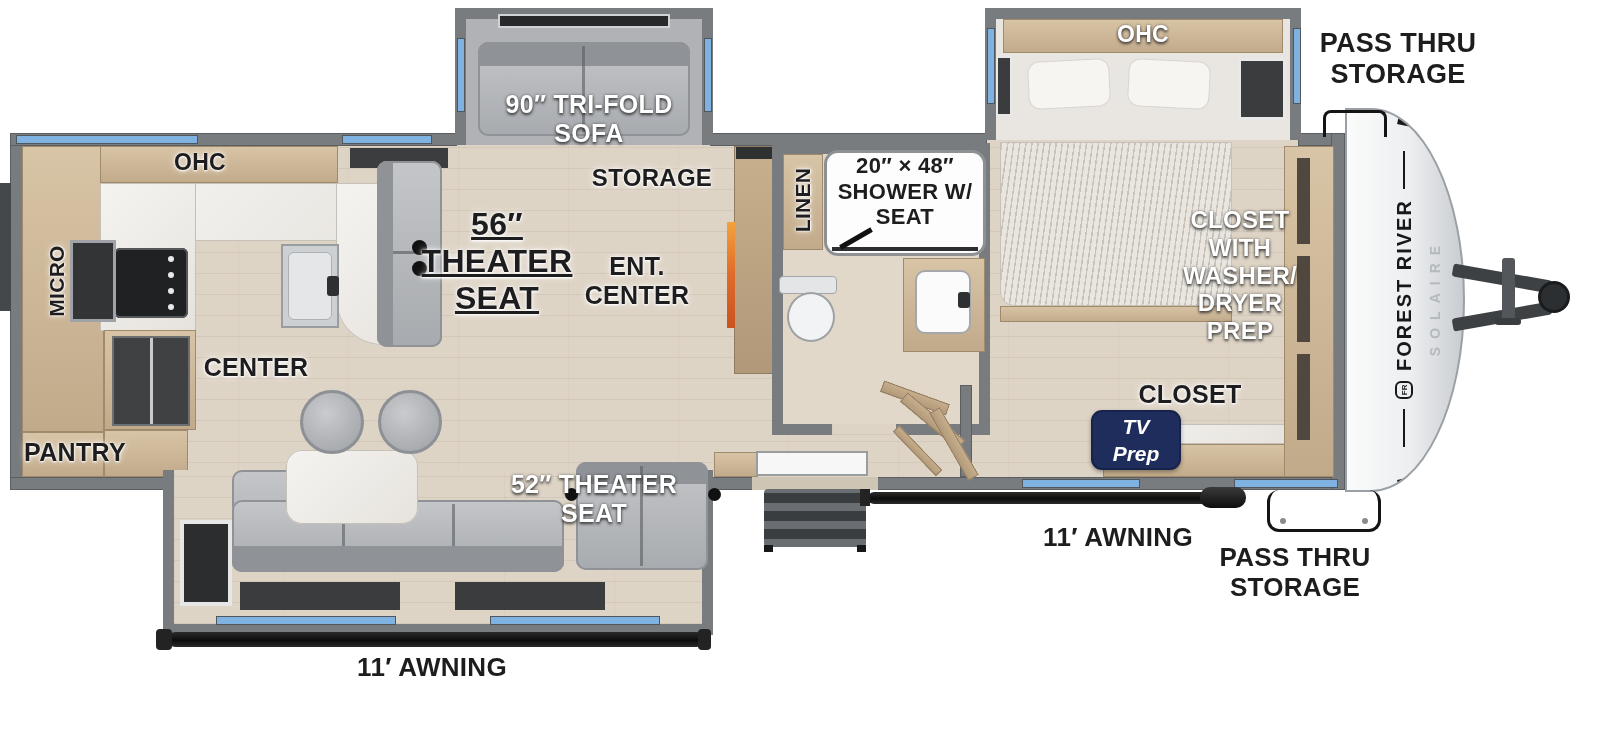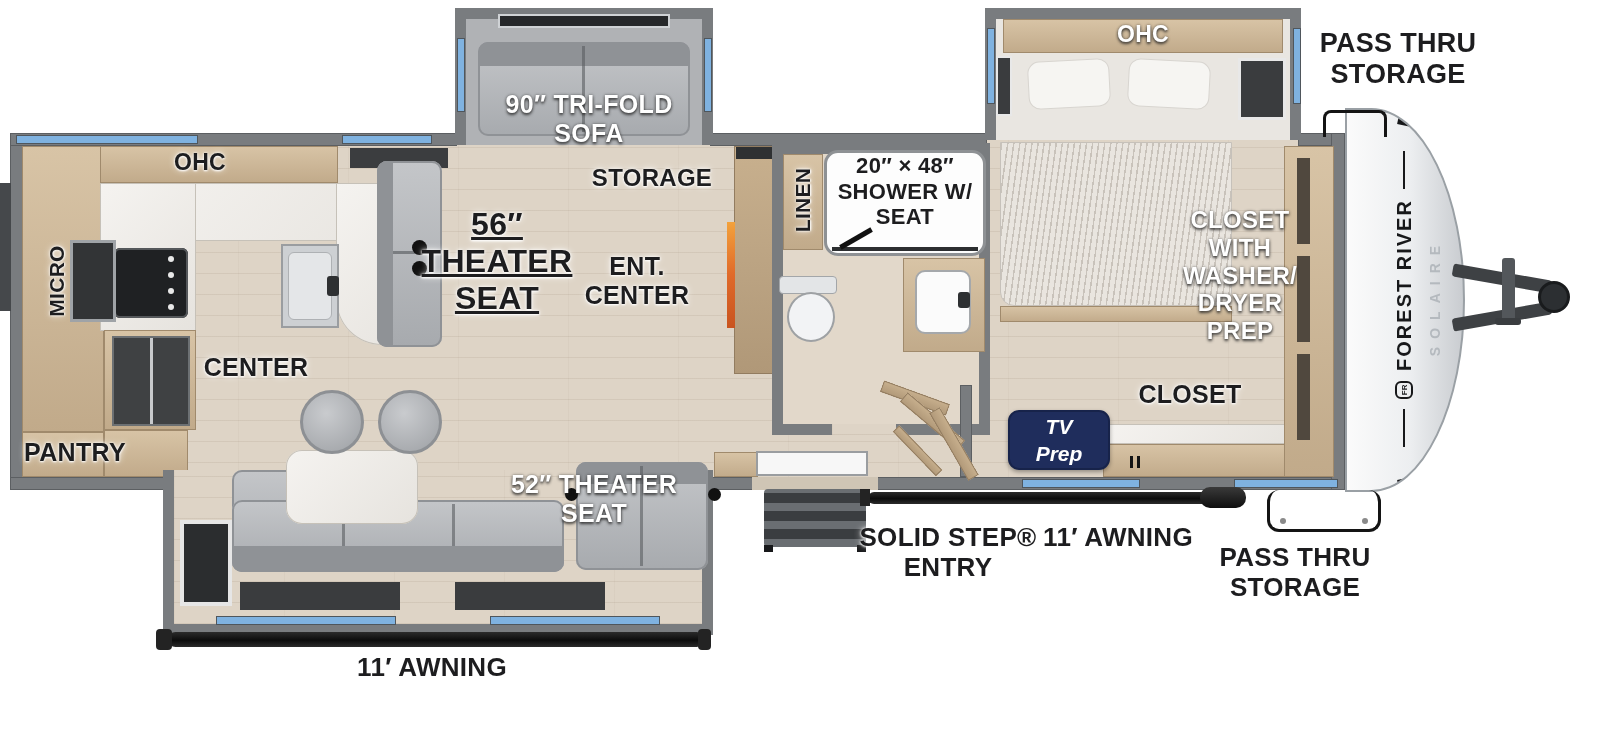--- a/index.html
+++ b/index.html
@@ -207,23 +207,21 @@
   <div class="lbl white" style="left:1240px;top:206px;font-size:24px;text-align:center;">CLOSET
 WITH
 WASHER/
 DRYER
 PREP</div>
   <div class="lbl" style="left:256px;top:353px;font-size:25px;">CENTER</div>
   <div class="lbl" style="left:75px;top:438px;font-size:25px;text-align:right;">PANTRY</div>
   <div class="lbl white" style="left:594px;top:470px;font-size:25px;">52″ THEATER
 SEAT</div>
   <div class="lbl" style="left:1190px;top:380px;font-size:25px;">CLOSET</div>
-  <div class="lbl" style="left:948px;top:522px;font-size:26px;">SOLID STEP®
-ENTRY</div>
   <div class="lbl" style="left:1118px;top:522px;font-size:26px;">11′ AWNING</div>
   <div class="lbl" style="left:1295px;top:542px;font-size:26px;">PASS THRU
 STORAGE</div>
   <div class="lbl" style="left:432px;top:652px;font-size:26px;">11′ AWNING</div>
 
-  <div class="badge" style="left:1008px;top:410px;width:102px;height:60px;font-size:21px;line-height:1.3;">TV
+  <div class="badge" style="left:1091px;top:410px;width:90px;height:60px;font-size:21px;line-height:1.3;">TV
 Prep</div>
 
 </div>
 
 </body></html>

